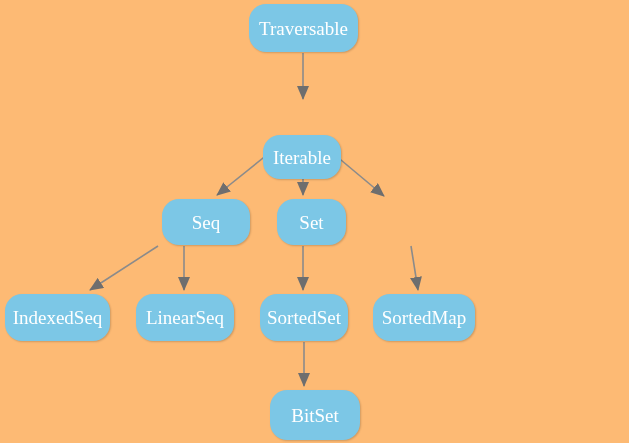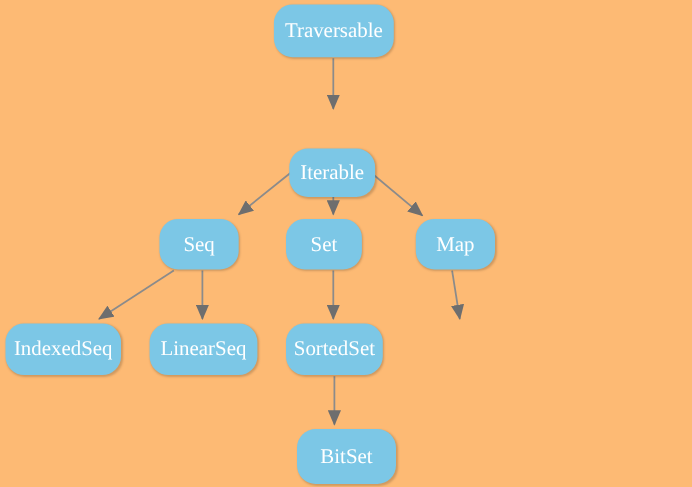--- a/index.html
+++ b/index.html
@@ -58,28 +58,28 @@
       <line x1="303" y1="246" x2="303" y2="290" marker-end="url(#arrow)"></line>
       <line x1="411" y1="246" x2="418" y2="290" marker-end="url(#arrow)"></line>
       <line x1="304" y1="342" x2="304" y2="386" marker-end="url(#arrow)"></line>
     </g>
   </svg>
 
   <div class="node" style="left:249px; top:4px;   width:109px; height:48px;">Traversable</div>
 
   <div class="node" style="left:263px; top:103px; width:78px;  height:44px;margin-top:32px;">Iterable</div>
 
-  <div class="node" style="left:145px; top:199px; width:72px;  height:46px;">Seq</div>
+  <div class="node" style="left:162px; top:199px; width:88px;  height:46px;">Seq</div>
 
-  <div class="node" style="left:260px; top:199px; width:69px;  height:46px;">Set</div>
+  <div class="node" style="left:277px; top:199px; width:69px;  height:46px;">Set</div>
 
-  <div class="node" style="left:378px; top:199px; width:72px;  height:46px;">Map</div>
 
   <div class="node" style="left:5px;   top:294px; width:105px; height:47px;text-align:center;">IndexedSeq</div>
 
   <div class="node" style="left:260px; top:294px; width:88px;  height:47px;">SortedSet</div>
 
   <div class="node" style="left:136px; top:294px; width:98px;  height:47px;">LinearSeq</div>
 
+  <div class="node" style="left:373px; top:294px; width:102px; height:47px;">SortedMap</div>
 
   <div class="node" style="left:270px; top:390px; width:90px;  height:50px;">BitSet</div>
 
 </div>
 
 </body></html>

